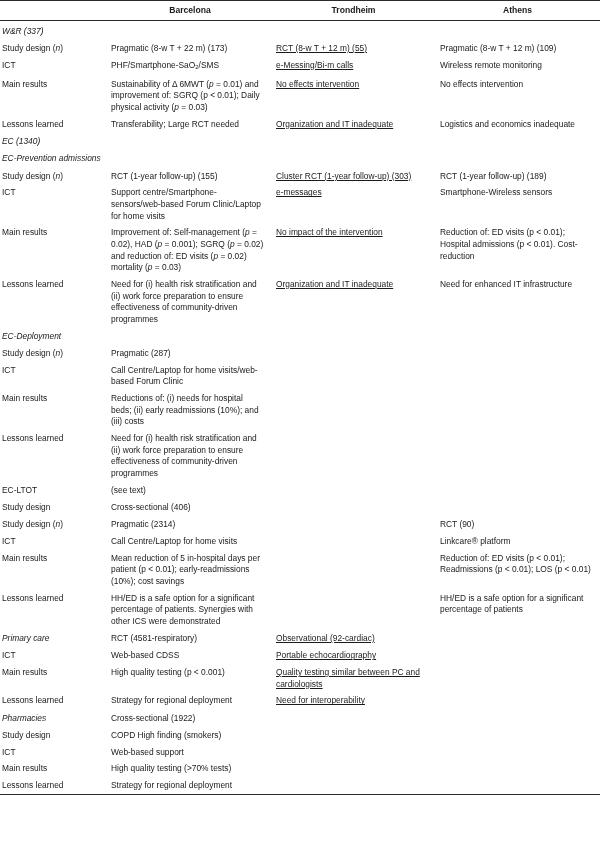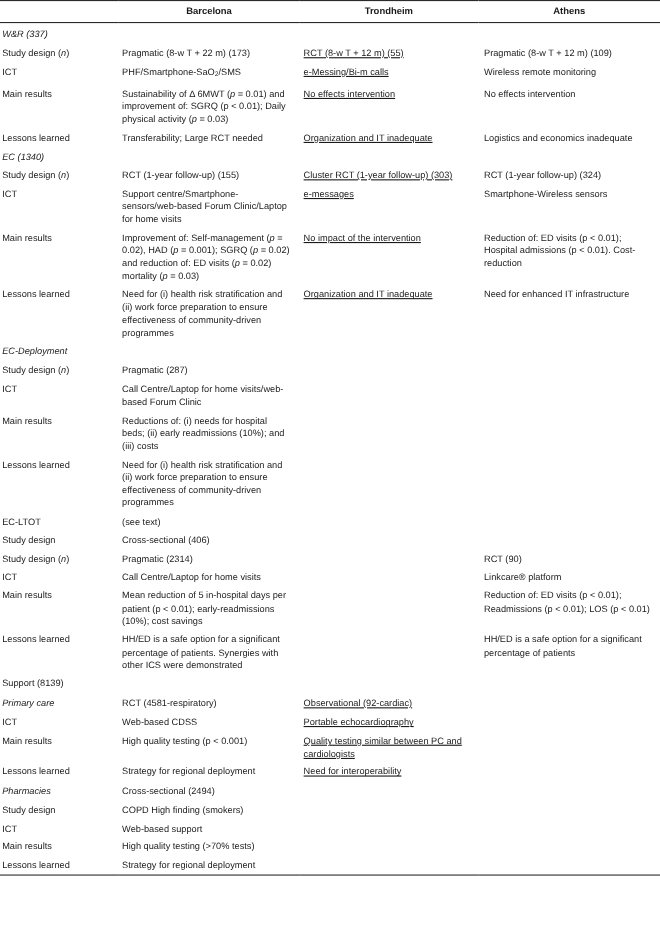--- a/index.html
+++ b/index.html
@@ -122,25 +122,31 @@
           <td class="cell-bcn">Transferability; Large RCT needed</td>
           <td class="cell-trd">Organization and IT inadequate</td>
           <td class="cell-ath">Logistics and economics inadequate</td>
         </tr>
         <tr class="row-section">
           <td class="cell-label"><span class="sec-italic">EC (1340)</span></td>
           <td class="cell-bcn"></td>
           <td class="cell-trd"></td>
           <td class="cell-ath"></td>
         </tr>
+        <tr class="row-section">
+          <td class="cell-label"><span class="sec-italic">EC-Prevention admissions</span></td>
+          <td class="cell-bcn"></td>
+          <td class="cell-trd"></td>
+          <td class="cell-ath"></td>
+        </tr>
         <tr>
           <td class="cell-label">Study design (<em class="v">n</em>)</td>
           <td class="cell-bcn">RCT (1-year follow-up) (155)</td>
           <td class="cell-trd">Cluster RCT (1-year follow-up) (303)</td>
-          <td class="cell-ath">RCT (1-year follow-up) (324)</td>
+          <td class="cell-ath">RCT (1-year follow-up) (189)</td>
         </tr>
         <tr>
           <td class="cell-label">ICT</td>
           <td class="cell-bcn">Support centre/Smartphone-sensors/web-based Forum Clinic/Laptop for home visits</td>
           <td class="cell-trd">e-messages</td>
           <td class="cell-ath">Smartphone-Wireless sensors</td>
         </tr>
         <tr>
           <td class="cell-label">Main results</td>
           <td class="cell-bcn">Improvement of: Self-management (<em class="v">p</em> = 0.02), HAD (<em class="v">p</em> = 0.001); SGRQ (<em class="v">p</em> = 0.02) and reduction of: ED visits (<em class="v">p</em> = 0.02) mortality (<em class="v">p</em> = 0.03)</td>
@@ -213,26 +219,20 @@
           <td class="cell-trd"></td>
           <td class="cell-ath">Reduction of: ED visits (p &lt; 0.01); Readmissions (p &lt; 0.01); LOS (p &lt; 0.01)</td>
         </tr>
         <tr>
           <td class="cell-label">Lessons learned</td>
           <td class="cell-bcn">HH/ED is a safe option for a significant percentage of patients. Synergies with other ICS were demonstrated</td>
           <td class="cell-trd"></td>
           <td class="cell-ath">HH/ED is a safe option for a significant percentage of patients</td>
         </tr>
         <tr class="row-section">
-          <td class="cell-label"><span class="sec-plain">Support (8139)</span></td>
-          <td class="cell-bcn"></td>
-          <td class="cell-trd"></td>
-          <td class="cell-ath"></td>
-        </tr>
-        <tr class="row-section">
           <td class="cell-label"><span class="sec-italic">Primary care</span></td>
           <td class="cell-bcn">RCT (4581-respiratory)</td>
           <td class="cell-trd">Observational (92-cardiac)</td>
           <td class="cell-ath"></td>
         </tr>
         <tr>
           <td class="cell-label">ICT</td>
           <td class="cell-bcn">Web-based CDSS</td>
           <td class="cell-trd">Portable echocardiography</td>
           <td class="cell-ath"></td>
@@ -244,21 +244,21 @@
           <td class="cell-ath"></td>
         </tr>
         <tr>
           <td class="cell-label">Lessons learned</td>
           <td class="cell-bcn">Strategy for regional deployment</td>
           <td class="cell-trd">Need for interoperability</td>
           <td class="cell-ath"></td>
         </tr>
         <tr class="row-section">
           <td class="cell-label"><span class="sec-italic">Pharmacies</span></td>
-          <td class="cell-bcn">Cross-sectional (2494)</td>
+          <td class="cell-bcn">Cross-sectional (1922)</td>
           <td class="cell-trd"></td>
           <td class="cell-ath"></td>
         </tr>
         <tr>
           <td class="cell-label">Study design</td>
           <td class="cell-bcn">COPD High finding (smokers)</td>
           <td class="cell-trd"></td>
           <td class="cell-ath"></td>
         </tr>
         <tr>

